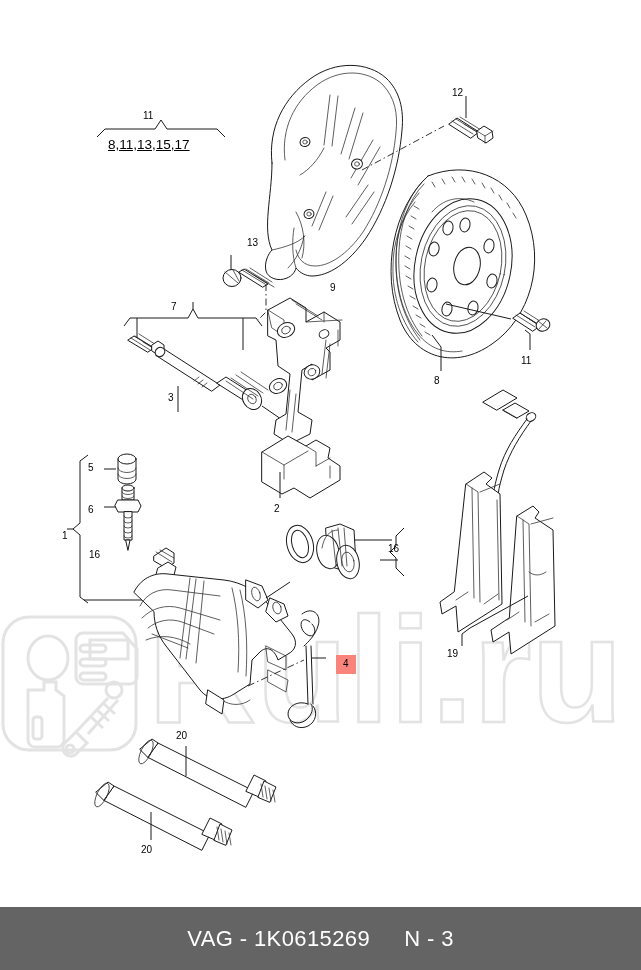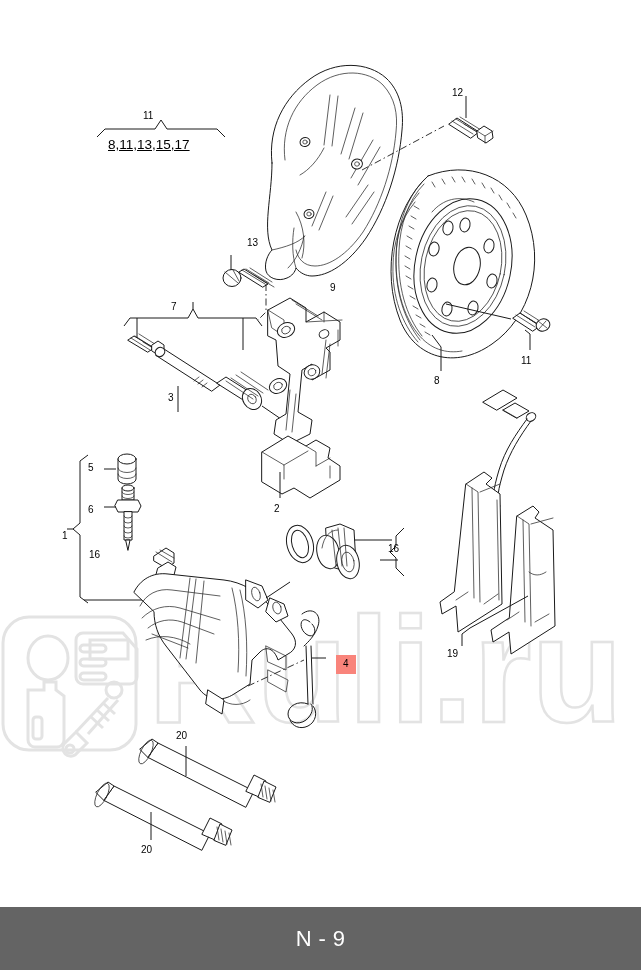--- a/index.html
+++ b/index.html
@@ -489,17 +489,18 @@
     <div class="callout" style="left:89px; top:550px;">16</div>
     <div class="callout" style="left:388px; top:544px;">16</div>
     <div class="callout" style="left:447px; top:649px;">19</div>
     <div class="callout highlight" style="left:336px; top:655px;">4</div>
     <div class="callout" style="left:176px; top:731px;">20</div>
     <div class="callout" style="left:141px; top:845px;">20</div>
   </div>
 
   <div id="footer">
     <div id="footer-inner">
-      <span class="footer-text">N - 9</span>
+      <span class="footer-text">VAG - 1K0615269</span>
+      <span class="footer-text">N - 3</span>
     </div>
   </div>
 
 </div>
 
 </body></html>

